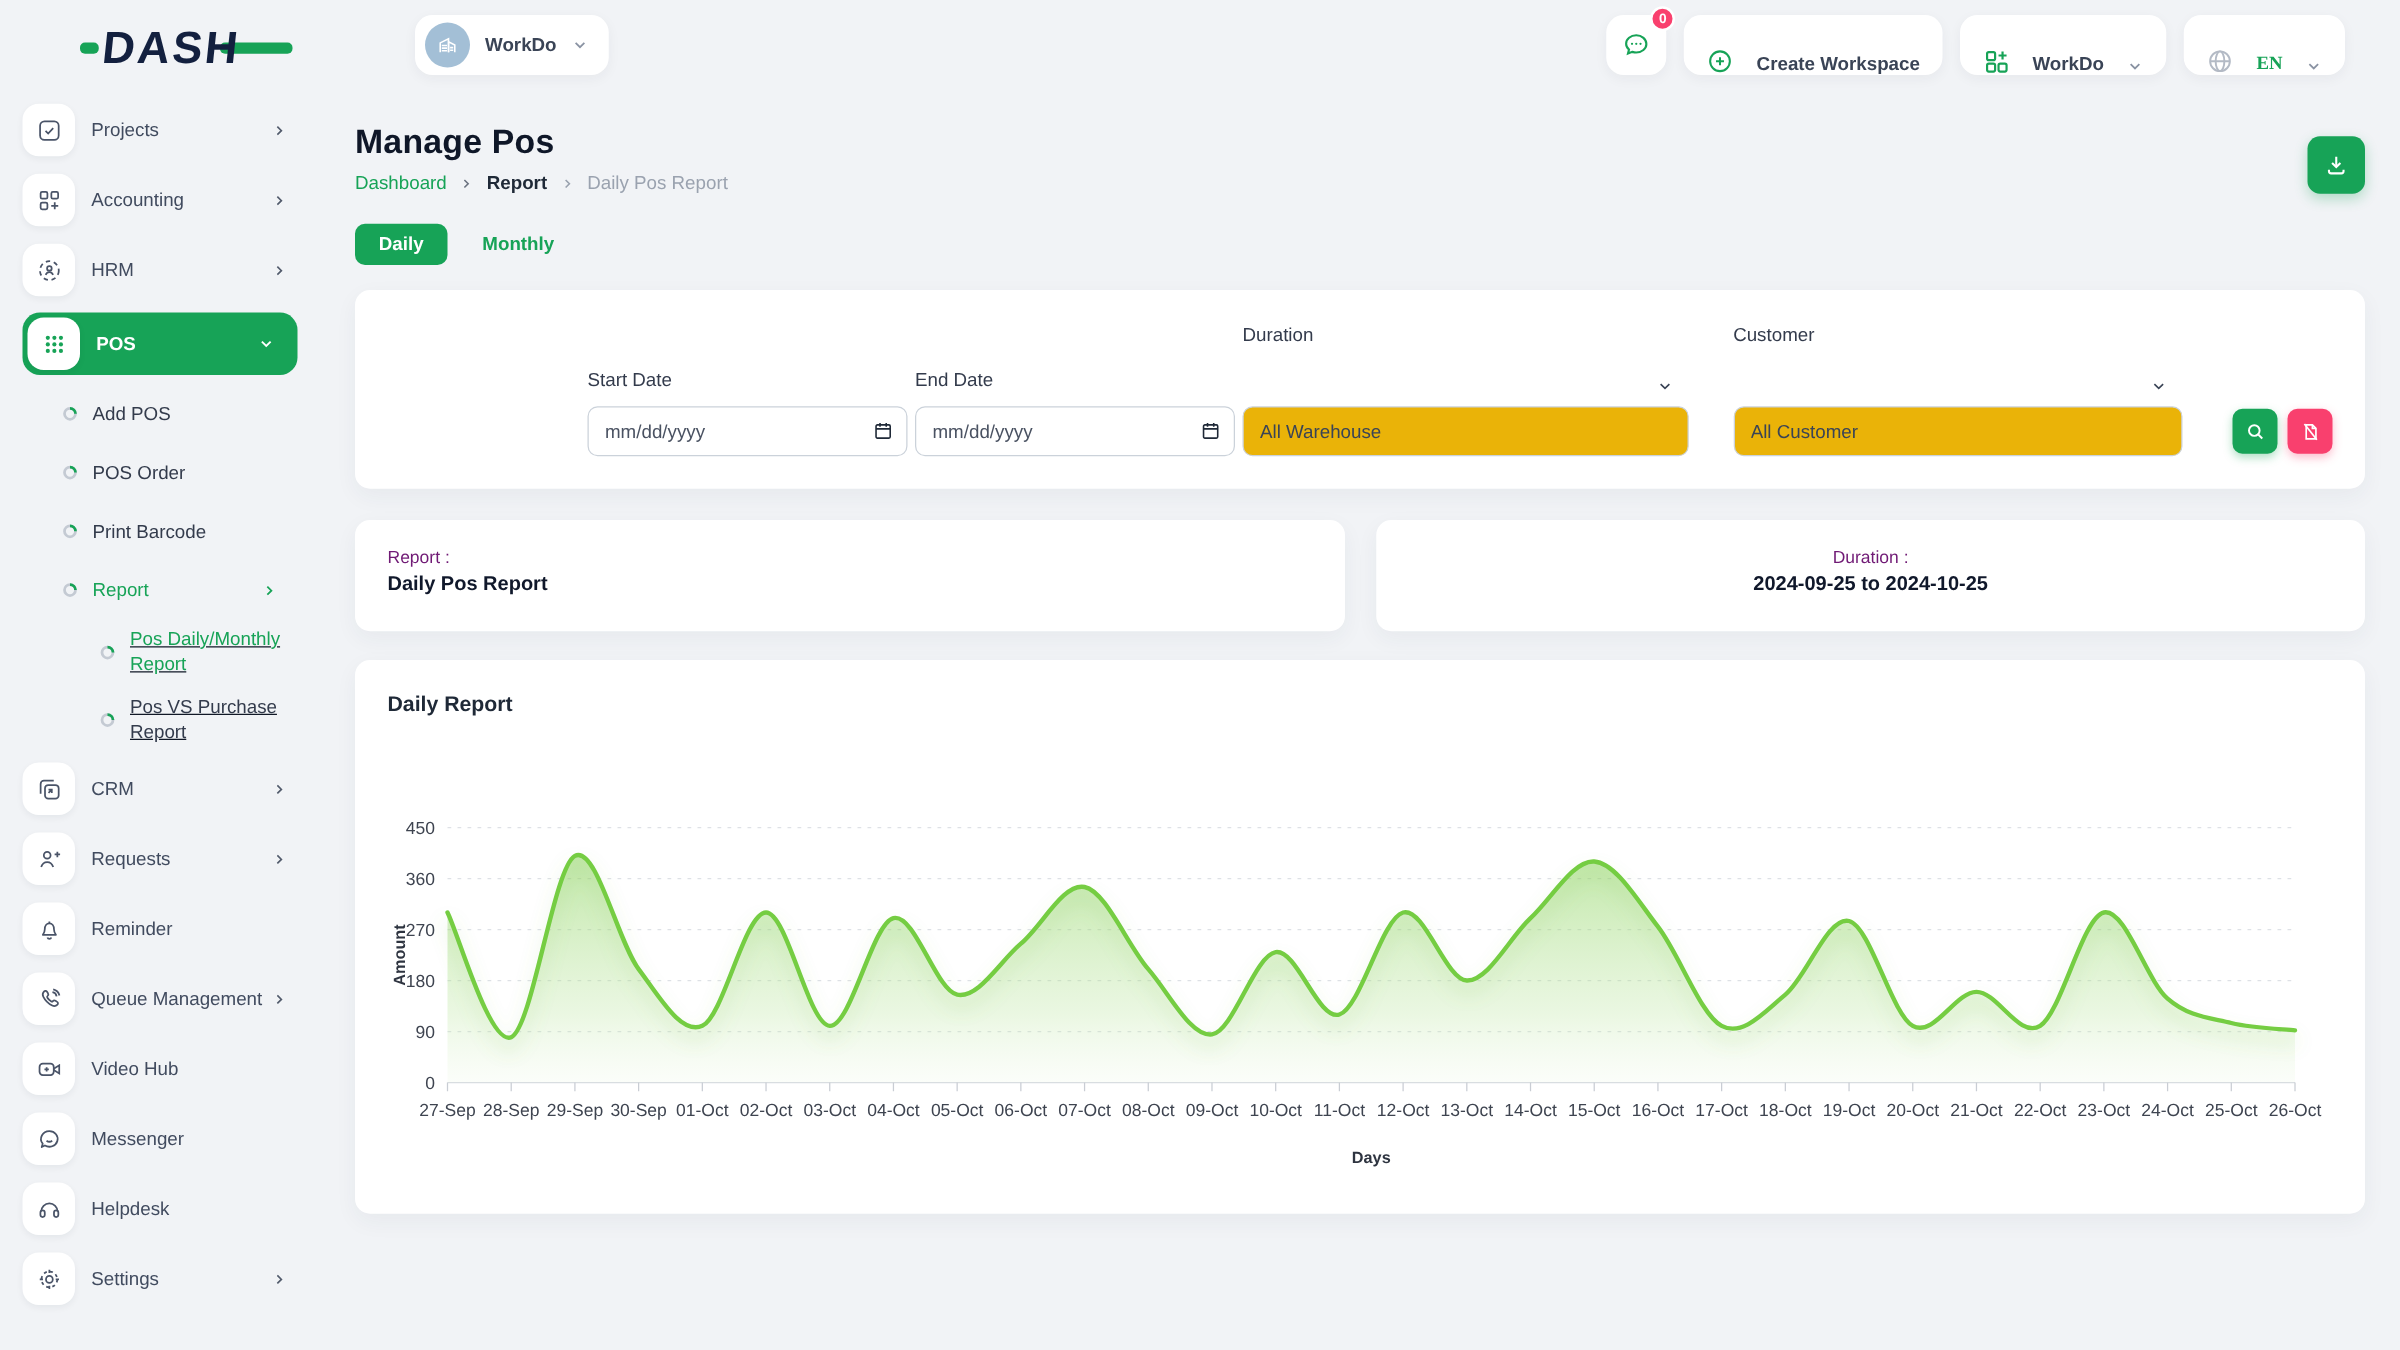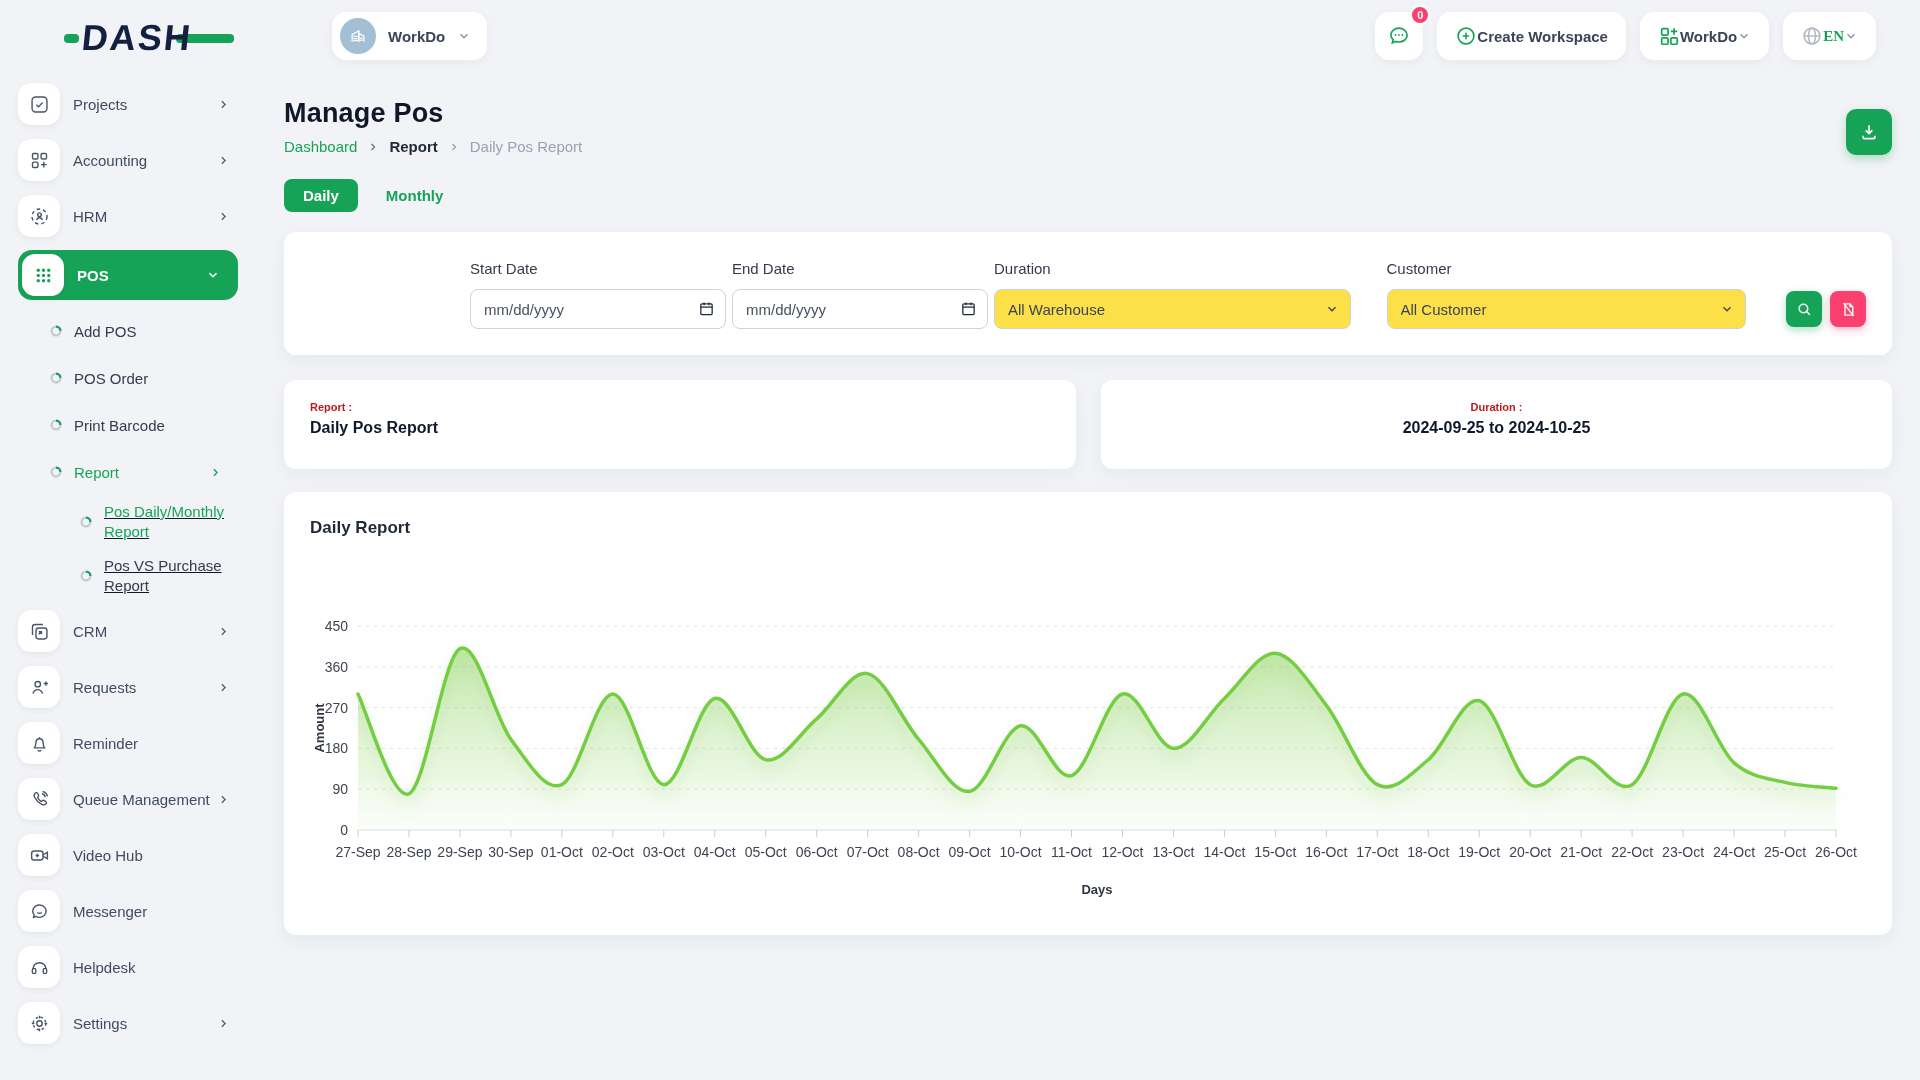--- a/index.html
+++ b/index.html
@@ -18,21 +18,21 @@
   .logo { position:relative; display:flex; align-items:center; margin-top:4px; }
   .logo-pre { width:15px; height:9px; background:#17A357; border-radius:4px; margin-right:3px; }
   .logo-text { font-size:36px; font-weight:800; letter-spacing:2px; color:#13203F; transform:skewX(-6deg); }
   .logo-dash { width:58px; height:9px; background:#17A357; border-radius:4px; margin-left:-16px; }
   .ws-pill { margin-left:98px; height:48px; background:#fff; border-radius:14px; display:flex; align-items:center; gap:12px; padding:0 16px 0 8px; box-shadow:0 3px 10px rgba(30,40,60,.05); cursor:pointer; }
   .ws-avatar { width:36px; height:36px; border-radius:50%; background:#A3BFD6; display:flex; align-items:center; justify-content:center; }
   .ws-name { font-size:15px; font-weight:600; color:#3A4456; }
   .hdr-right { margin-left:auto; display:flex; align-items:center; gap:14px; }
   .icon-tile { position:relative; width:48px; height:48px; background:#fff; border-radius:14px; display:flex; align-items:center; justify-content:center; box-shadow:0 3px 10px rgba(30,40,60,.05); cursor:pointer; }
   .badge { position:absolute; top:-7px; right:-7px; min-width:20px; height:20px; border-radius:10px; background:#F9406E; border:2px solid #fff; color:#fff; font-size:11px; font-weight:700; display:flex; align-items:center; justify-content:center; padding:0 4px; }
-  .hbtn { height:48px; background:#fff; border-radius:14px; display:flex; align-items:center; gap:0; padding:0 18px; box-shadow:0 3px 10px rgba(30,40,60,.05); color:#3A4456; font-size:15px; font-weight:600; cursor:pointer; }
+  .hbtn { height:48px; background:#fff; border-radius:14px; display:flex; align-items:flex-end; gap:18px; padding:0 18px; box-shadow:0 3px 10px rgba(30,40,60,.05); color:#3A4456; font-size:15px; font-weight:600; cursor:pointer; }
 
   
   .sidebar { position:absolute; left:18px; top:82px; width:220px; }
   .nav-item { display:flex; align-items:center; height:44px; margin-bottom:12px; cursor:pointer; }
   .nav-icon { width:42px; height:42px; background:#fff; border-radius:13px; display:flex; align-items:center; justify-content:center; box-shadow:0 2px 6px rgba(23,32,49,.06); flex:none; }
   .nav-label { margin-left:13px; font-size:15px; font-weight:500; color:#414B5F; }
   .nav-chevron { margin-left:auto; margin-right:8px; display:flex; }
   .nav-item.active-pill { background:#17A357; border-radius:14px; height:50px; padding:0 10px 0 4px; margin:2px 0 14px; }
   .nav-item.active-pill .nav-label { color:#fff; font-weight:700; }
   .submenu { margin:2px 0 10px 32px; }
@@ -54,37 +54,37 @@
   .bc-muted { color:#9AA2AF; }
   .dl-btn { width:46px; height:46px; border-radius:10px; background:#17A357; display:flex; align-items:center; justify-content:center; box-shadow:0 4px 10px rgba(23,163,87,.3); cursor:pointer; border:none; }
 
   .tabs { display:flex; align-items:center; margin-top:24px; gap:28px; }
   .tab-active { background:#17A357; color:#fff; font-size:15px; font-weight:600; padding:8px 19px; border-radius:8px; cursor:pointer; }
   .tab-plain { color:#17A357; font-size:15px; font-weight:600; cursor:pointer; }
 
   .filter-card { margin-top:20px; background:#fff; border-radius:12px; box-shadow:0 6px 18px rgba(40,50,70,.05); padding:28px 26px 26px 186px; display:flex; align-items:flex-end; }
   .fgroup { display:flex; flex-direction:column; }
   .flabel { font-size:15px; color:#333B4C; margin-bottom:12px; }
-  .fctrl { height:40px; border:1px solid #CBD2DA; border-radius:8px; background:#fde047; font-size:15px; color:#3A4456; font-family:inherit; }
+  .fctrl { height:40px; border:1px solid #CBD2DA; border-radius:8px; background:#eab308; font-size:15px; color:#3A4456; font-family:inherit;margin-top:36px; }
   .date-wrap { position:relative; width:256px; }
   .date-wrap input { width:100%; height:40px; border:1px solid #CBD2DA; border-radius:8px; padding:0 36px 0 13px; font-size:15px; color:#3A4456; font-family:inherit; outline:none; }
   .date-wrap input::placeholder { color:#4A5262; }
   .cal-ico { position:absolute; right:11px; top:11px; pointer-events:none; }
   .sel-wrap { position:relative; }
   .sel-wrap select { appearance:none; -webkit-appearance:none; width:100%; padding:0 34px 0 13px; cursor:pointer; outline:none; }
   .sel-ico { position:absolute; right:12px; top:13px; pointer-events:none; }
   .sq-btn { width:36px; height:36px; border-radius:8px; border:none; display:flex; align-items:center; justify-content:center; cursor:pointer; }
   .sq-green { background:#17A357; box-shadow:0 3px 8px rgba(23,163,87,.35); }
   .sq-pink { background:#F9406E; box-shadow:0 3px 8px rgba(249,64,110,.35); margin-left:8px; }
 
   .cards-row { display:flex; gap:25px; margin-top:25px; }
   .info-card { background:#fff; border-radius:12px; box-shadow:0 6px 18px rgba(40,50,70,.05); height:89px; padding:21px 26px; }
   .info-card.c1 { width:792px; }
   .info-card.c2 { width:791px;text-align:center; }
-  .info-label { font-size:11px; color:#b91c1c;font-weight:bold; }
+  .info-label { font-size:14px; color:#701a75; }
   .info-value { font-size:16px; font-weight:700; color:#10182B; margin-top:6px; }
 
   .chart-card { margin-top:23px; background:#fff; border-radius:12px; box-shadow:0 6px 18px rgba(40,50,70,.05); height:443px; padding:26px; }
   .chart-title { font-size:17px; font-weight:700; color:#1F2937; }
   .chart-holder { margin-top:24px; }
   .chart-holder svg text.tick { font-size:14px; fill:#3E4450; font-family:"Liberation Sans",sans-serif; }
   .chart-holder svg text.axis-title { font-size:13px; font-weight:700; fill:#2E3440; font-family:"Liberation Sans",sans-serif; }
 </style>
 </head>
 <body>

